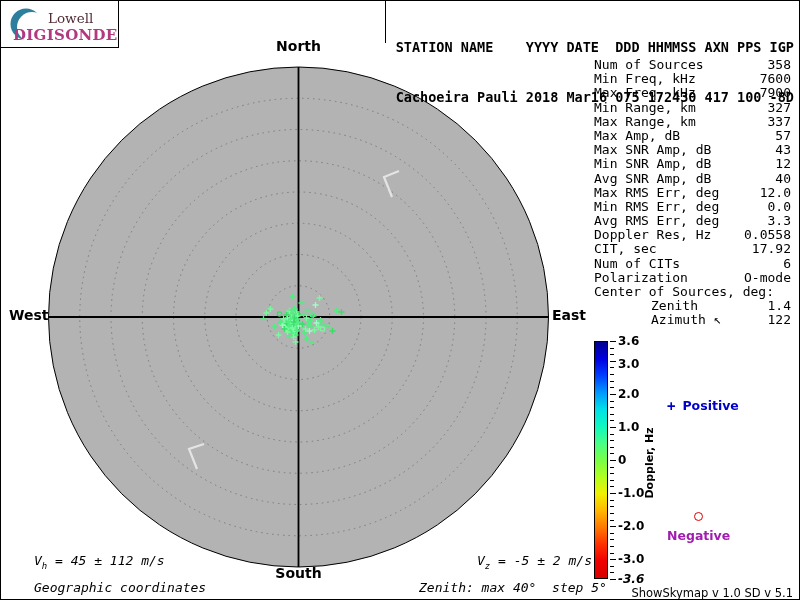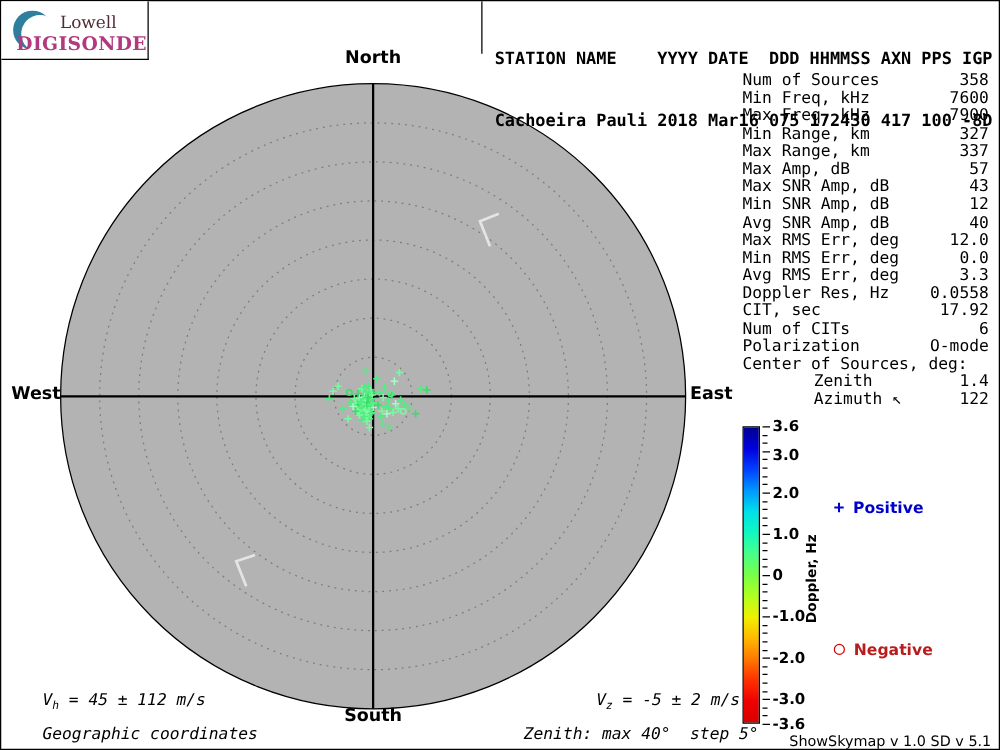--- a/index.html
+++ b/index.html
@@ -32,21 +32,21 @@
   
   .cbar{position:absolute;left:593px;top:340px;width:14px;height:238px;border:1px solid #000;box-sizing:border-box;}
   .cb-tick{position:absolute;left:609px;height:1px;background:#000;}
   .cb-label{position:absolute;left:617px;font:bold 12px "DejaVu Sans",sans-serif;}
   .doppler-label{position:absolute;left:648px;top:462px;transform:translate(-50%,-50%) rotate(-90deg);
                  font:bold 11px "DejaVu Sans",sans-serif;white-space:nowrap;}
 
   
   .legend{position:absolute;display:flex;align-items:center;gap:7px;font:bold 12.5px "DejaVu Sans",sans-serif;}
   .legend-pos{left:666px;top:397px;color:#0000cc;}
-  .legend-neg{left:666px;top:511px;color:#b91c1c;}
+  .legend-neg{left:666px;top:511px;color:#a21caf;flex-direction:column;}
   .plus-glyph{font:bold 14px "DejaVu Sans Mono",monospace;line-height:10px;}
   .circle-glyph{width:7px;height:7px;border:1.6px solid #dd0000;border-radius:50%;display:inline-block;}
 
   
   .footer-it{position:absolute;font:italic 13px "DejaVu Sans Mono",monospace;white-space:pre;}
   .f-vh{left:33px;top:552px;}
   .f-geo{left:33px;top:579px;}
   .f-vz{left:476px;top:552px;}
   .f-zen{left:418px;top:579px;}
   .f-ver{position:absolute;right:6px;top:585px;font:11.5px "DejaVu Sans",sans-serif;text-align:right;}
@@ -249,21 +249,21 @@
       <div class="cb-tick" style="top: 571.389px; width: 3.5px;"></div>
       <div class="cb-tick" style="top: 578px; width: 6px;"></div>
       <div class="cb-label" style="top: 333px;">3.6</div>
       <div class="cb-label" style="top: 334px; margin-top: 22px;">3.0</div>
       <div class="cb-label" style="top: 385.889px;">2.0</div>
       <div class="cb-label" style="top: 418.944px;">1.0</div>
       <div class="cb-label" style="top: 452px;">0</div>
       <div class="cb-label" style="top: 485.056px;">-1.0</div>
       <div class="cb-label" style="top: 518.111px;">-2.0</div>
       <div class="cb-label" style="top: 551.167px;">-3.0</div>
-      <div class="cb-label" style="top: 571px;">-3.6</div>
+      <div class="cb-label" style="top: 571px; font-style: italic;">-3.6</div>
     </div>
   <div class="doppler-label">Doppler, Hz</div>
 
   <div class="legend legend-pos">
     <span class="plus-glyph">+</span>
     <span>Positive</span>
   </div>
   <div class="legend legend-neg">
     <span class="circle-glyph"></span>
     <span>Negative</span>

